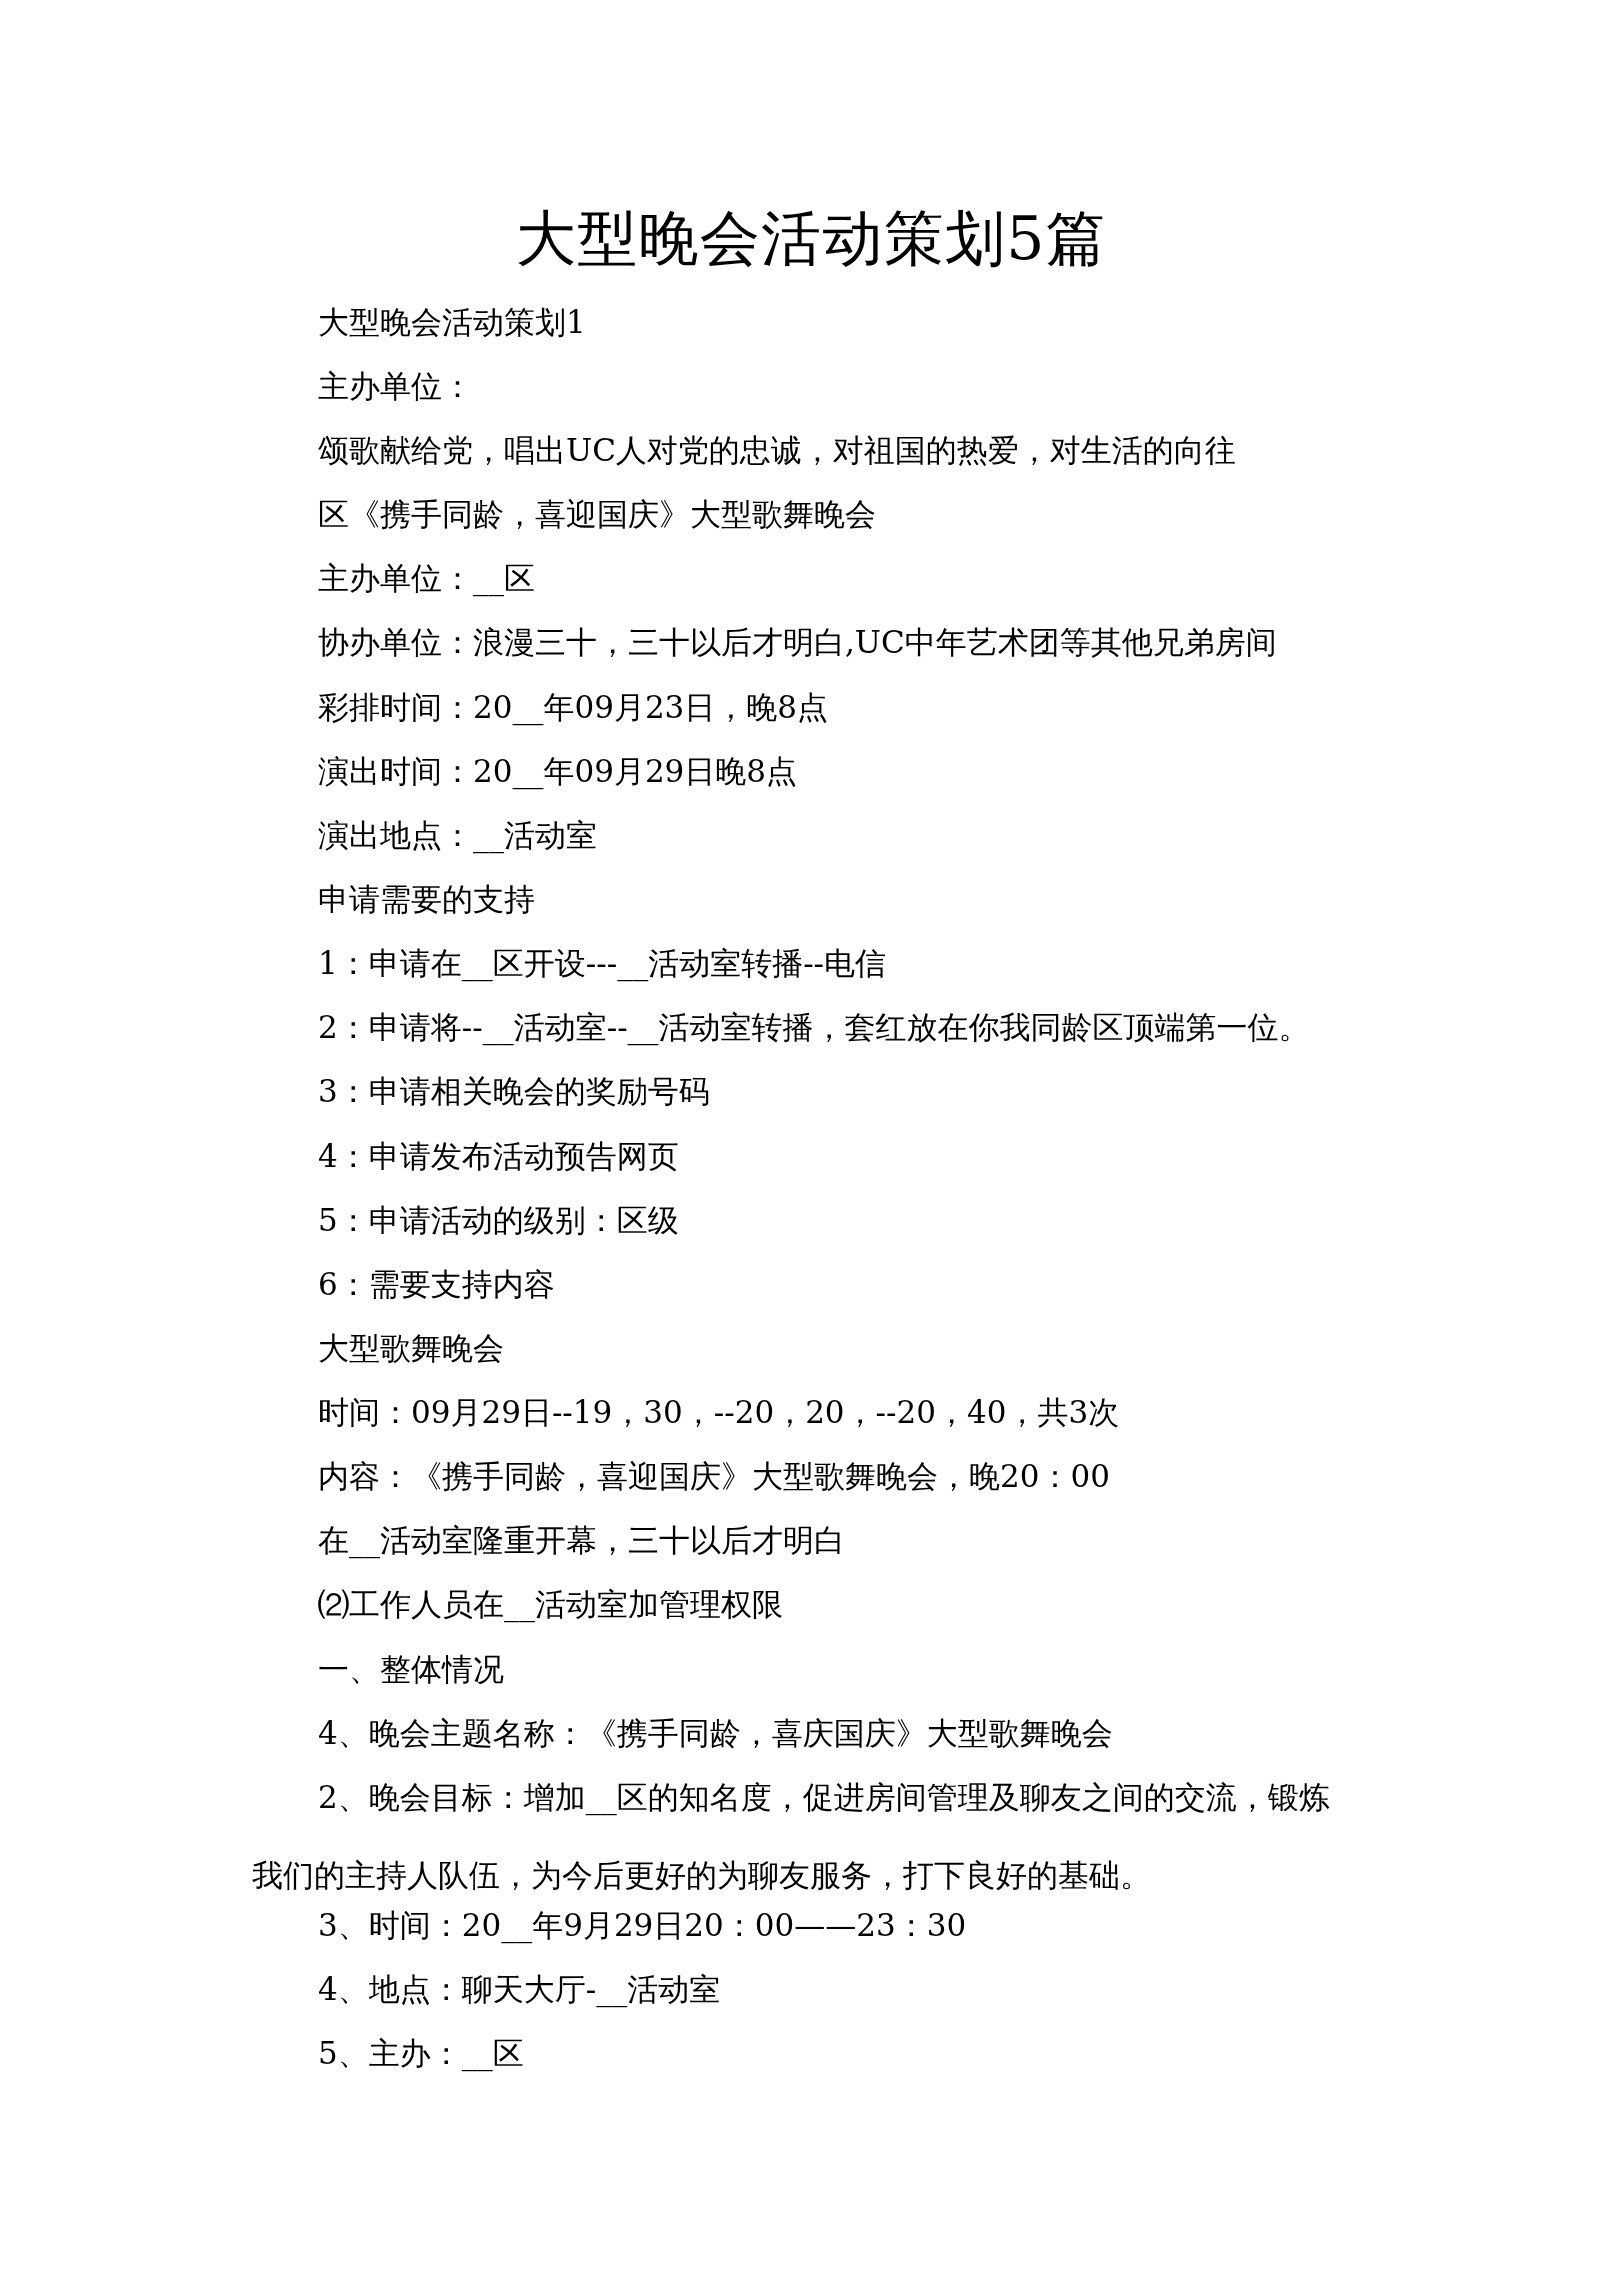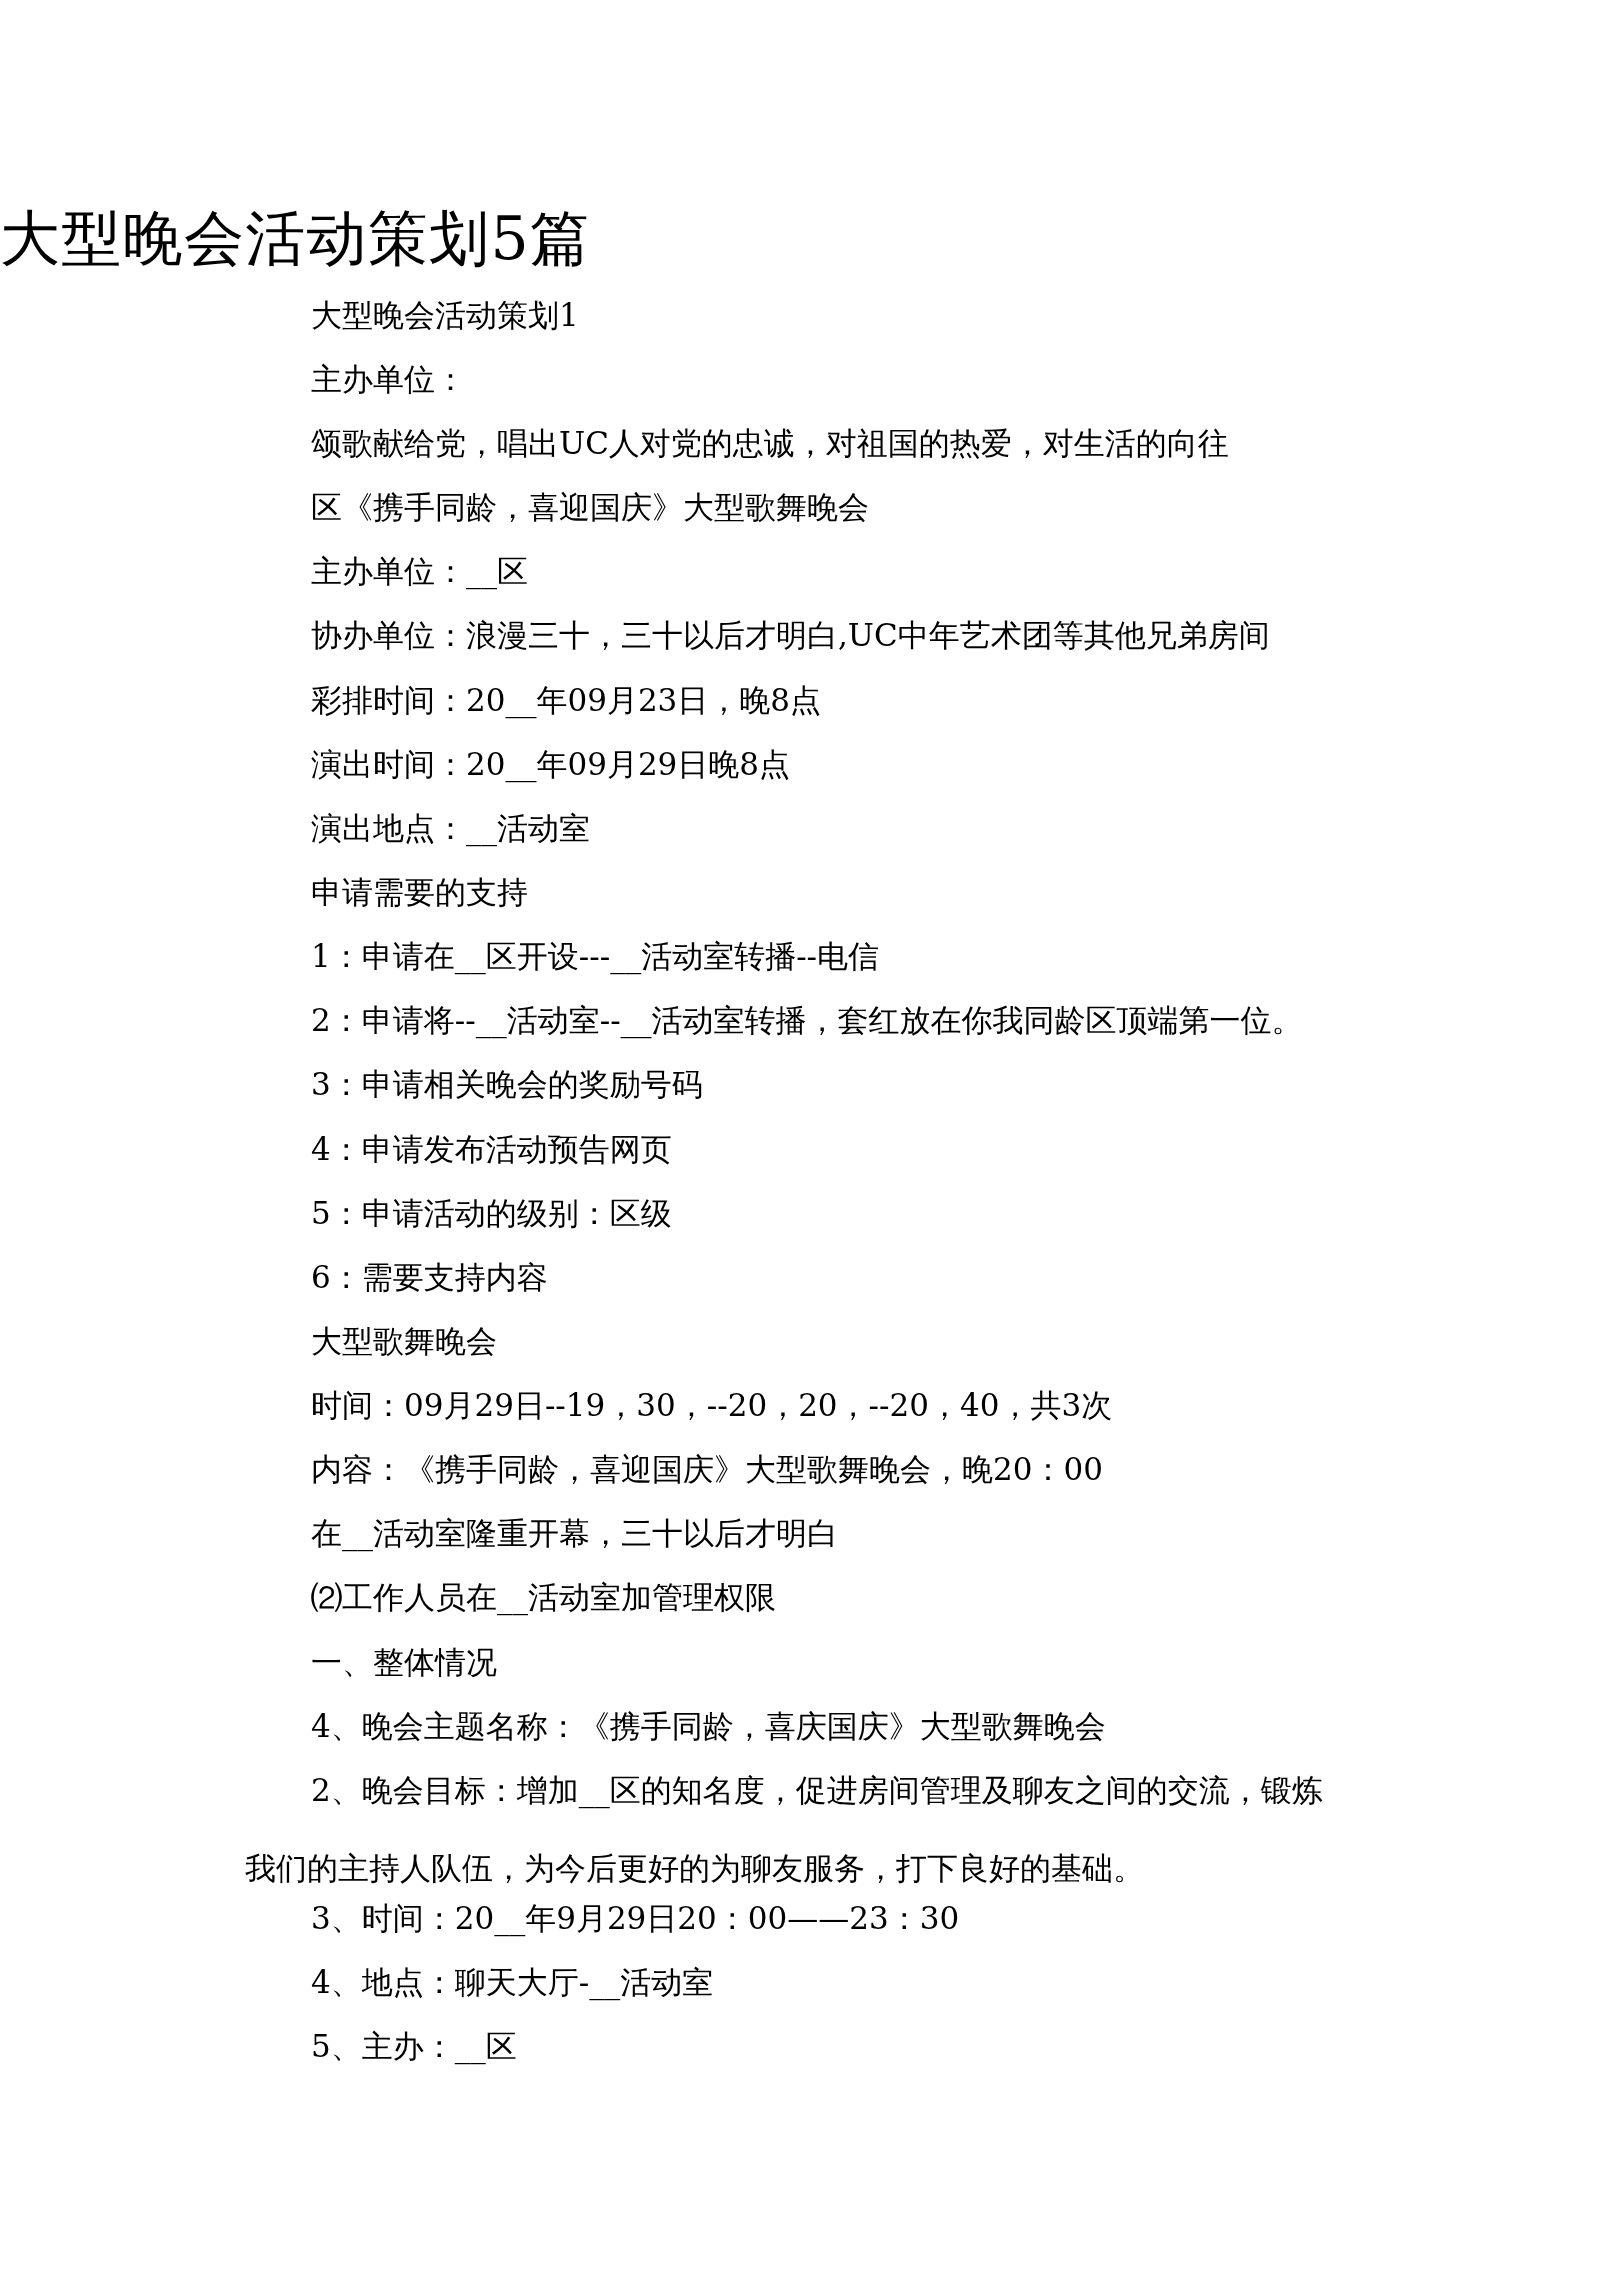--- a/index.html
+++ b/index.html
@@ -21,40 +21,40 @@
       top: 0;
       width: 1623px;
       height: 2295px;
       background: #ffffff;
     }
     .title {
       position: absolute;
       left: 0;
       width: 1623px;
       top: 196px;
-      text-align: left;
+      text-align: center;
       font-size: 60px;
       line-height: 85px;
       font-weight: normal;
       letter-spacing: 1.3px;
       margin: 0;
     }
     .body-text {
       position: absolute;
       left: 0;
       top: 288px;
       width: 1623px;
     }
     .line {
       position: absolute;
       left: 311px;
       font-size: 31px;
       line-height: 39px;
       white-space: nowrap;
-      margin: 0;
+      margin: 7px;
     }
     .line.flush {
       left: 245px;
     }
   </style>
 </head>
 <body>
 
 <div class="page">
   <h1 class="title">大型晚会活动策划5篇</h1>

